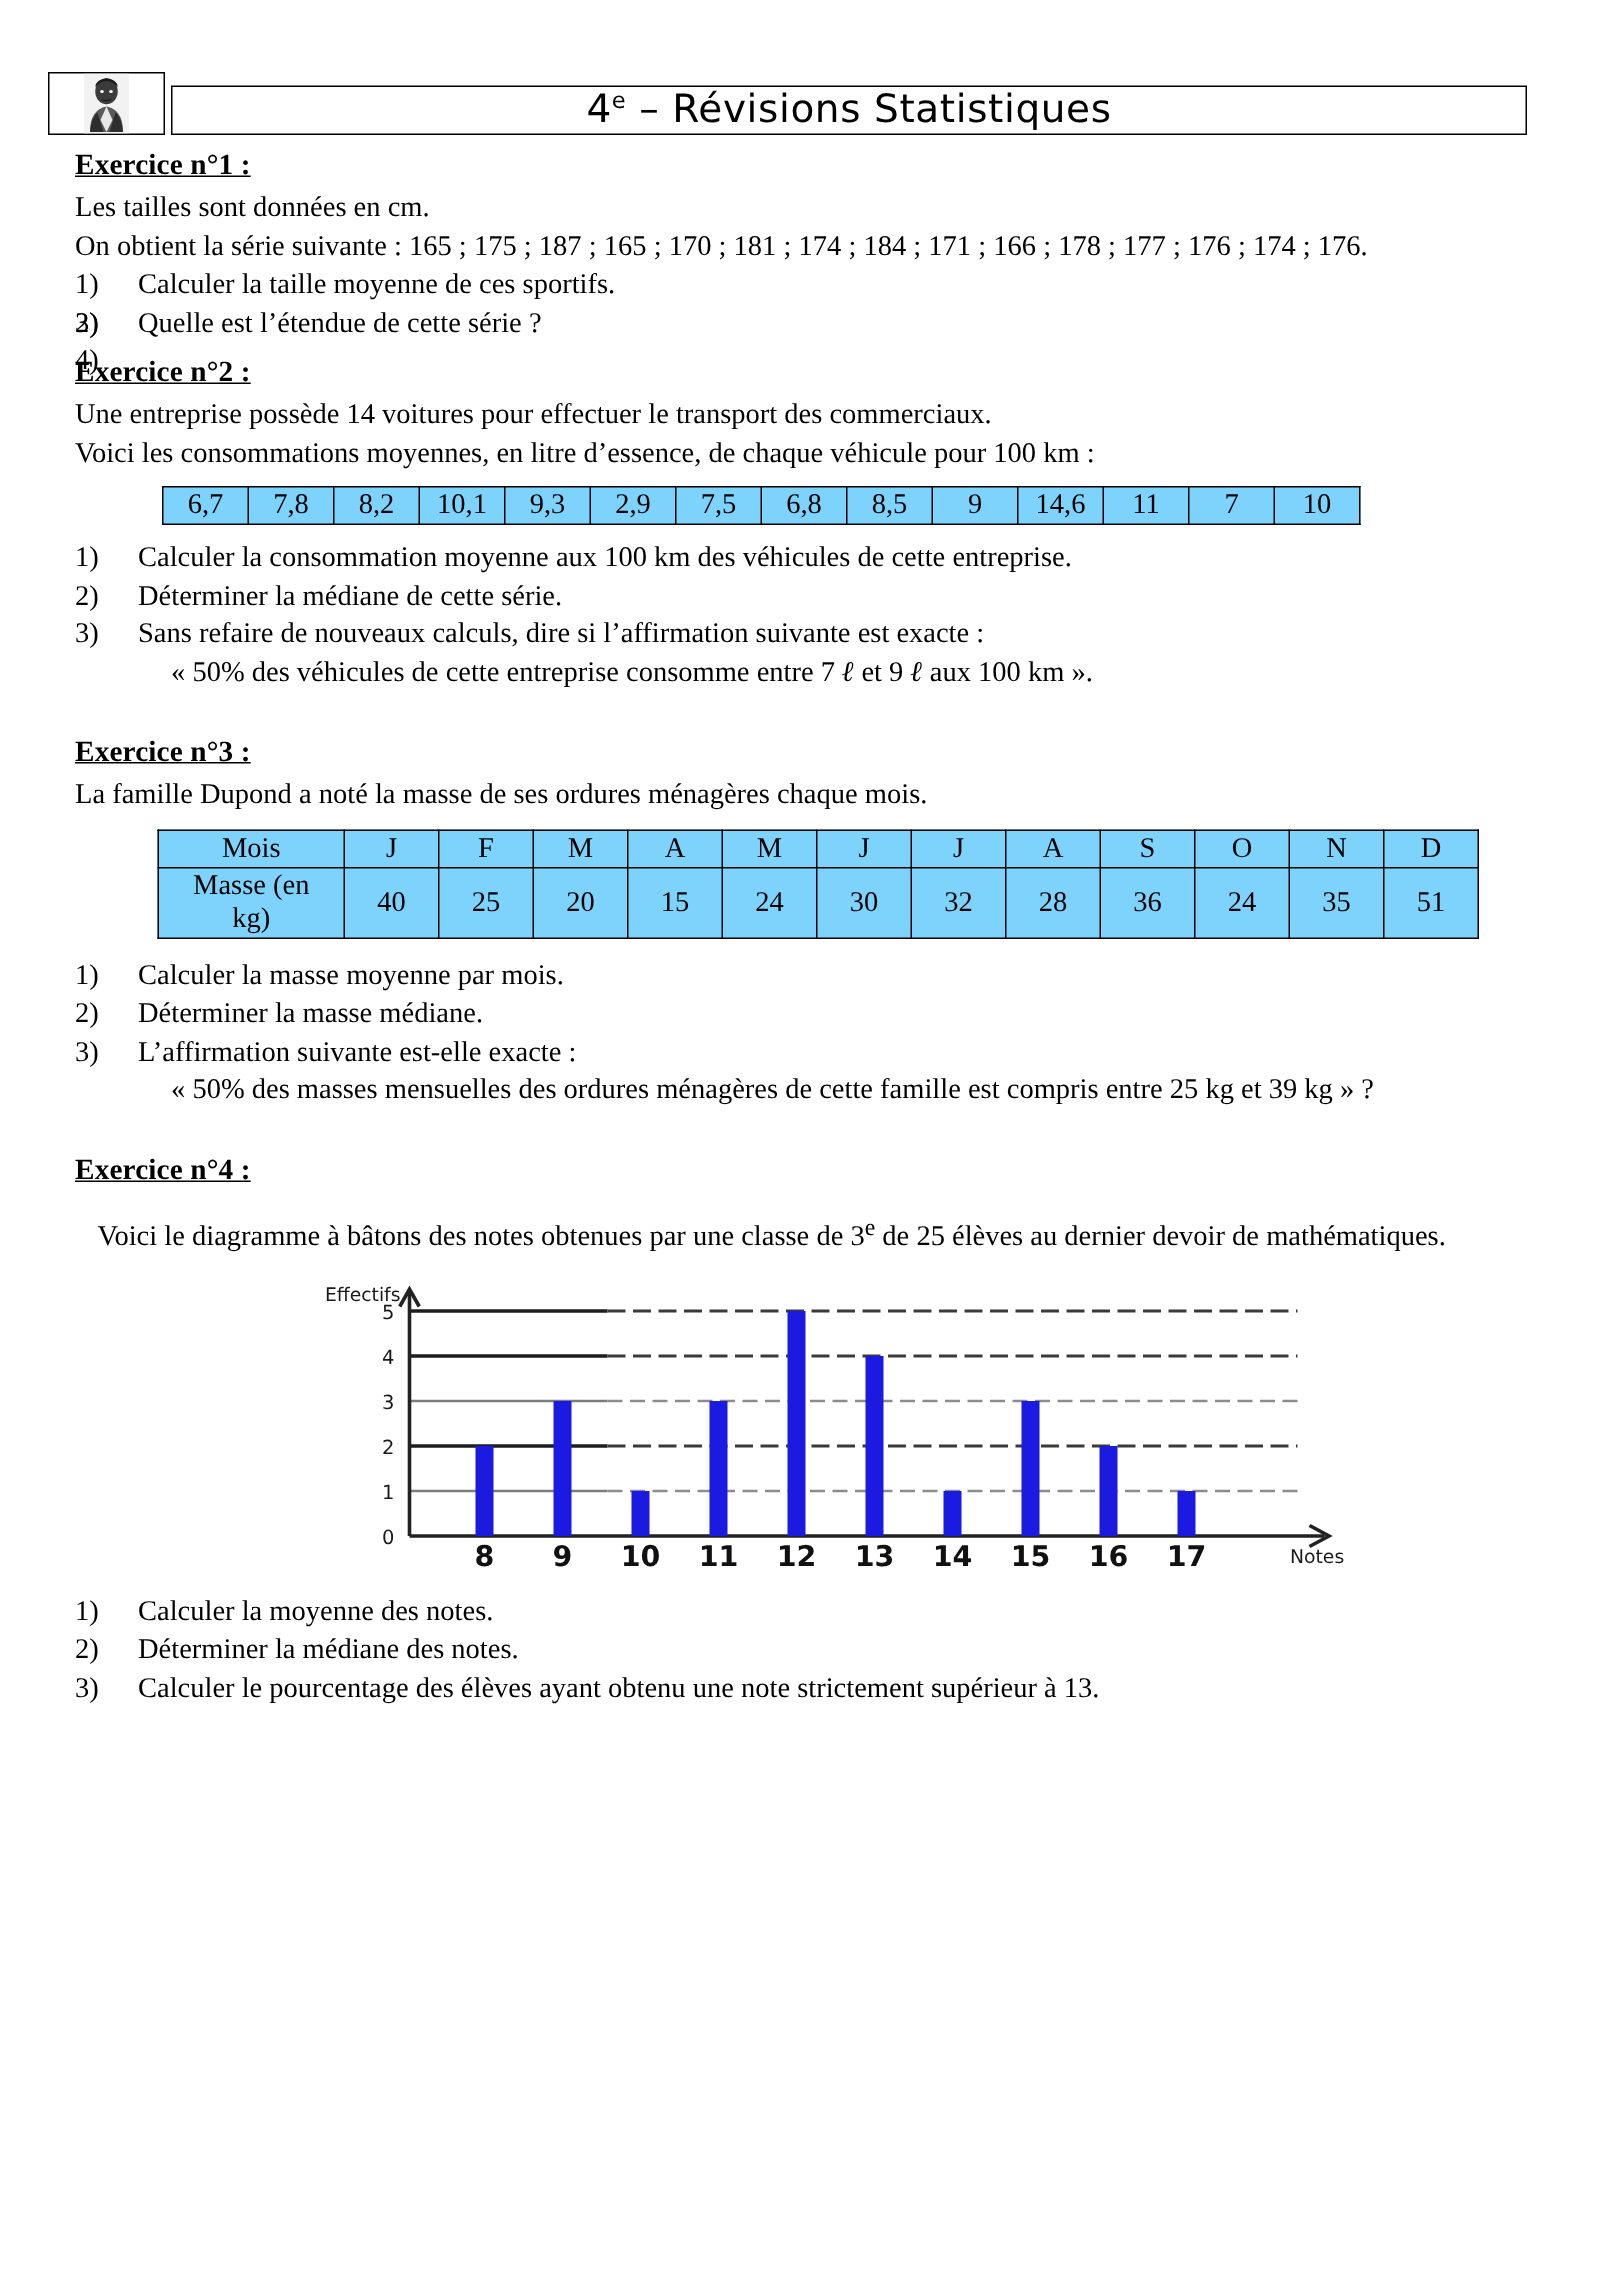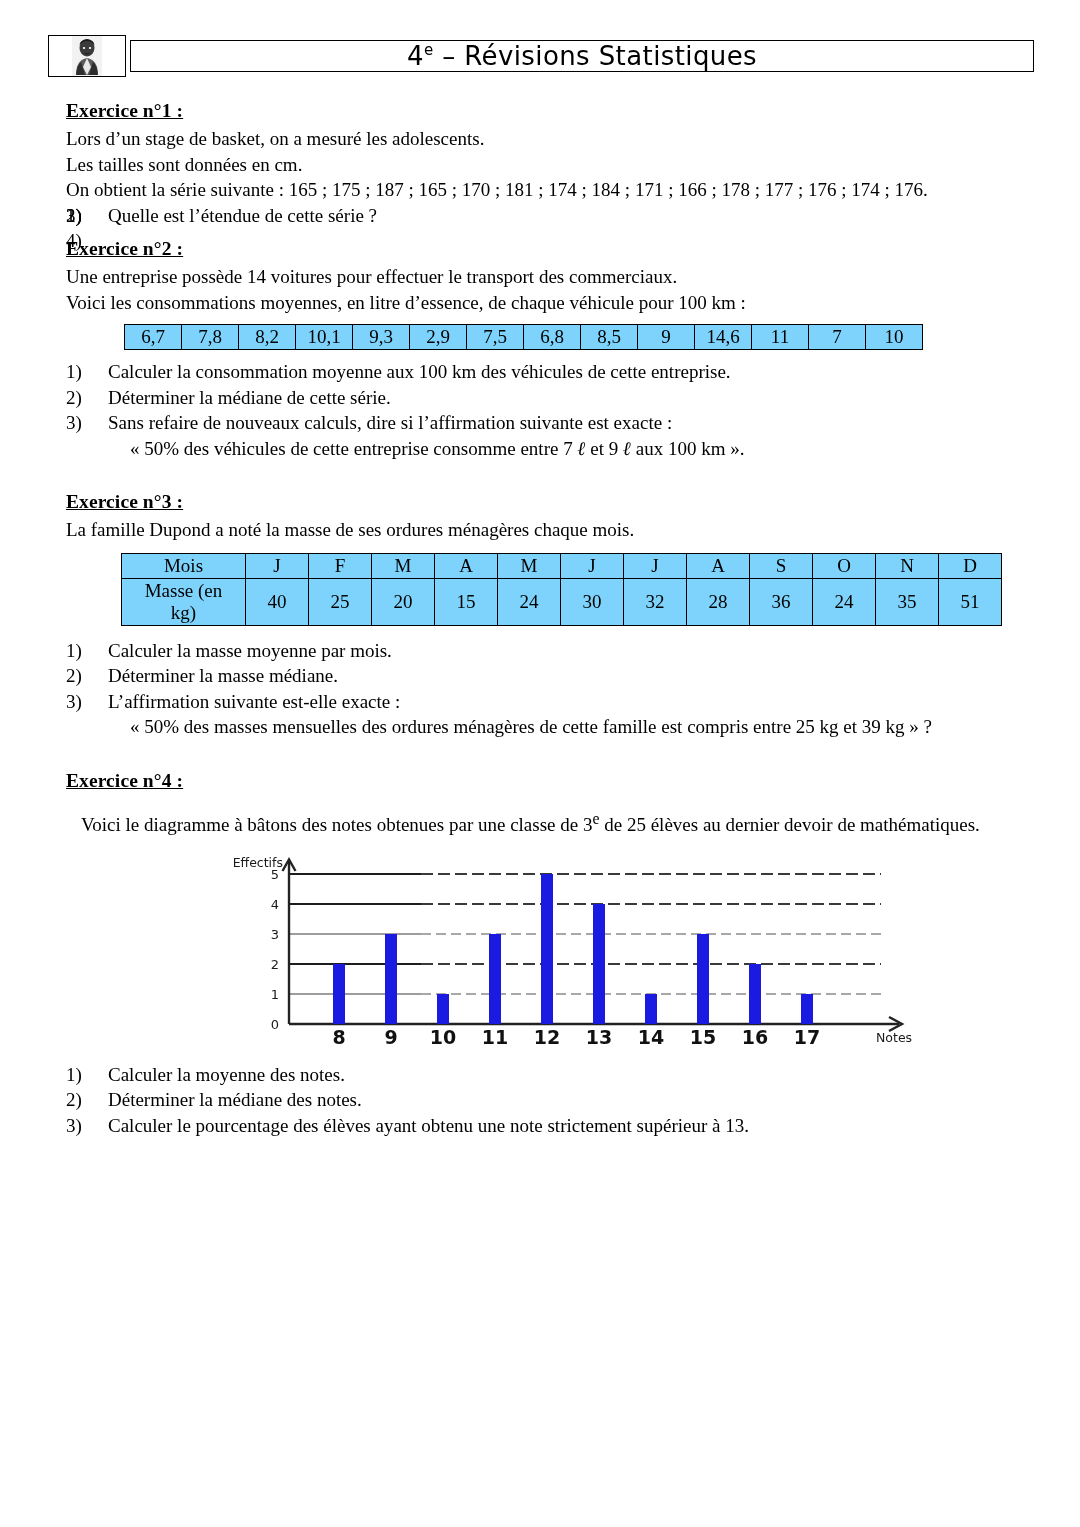--- a/index.html
+++ b/index.html
@@ -20,26 +20,26 @@
     width: 1080px;
     height: 1527px;
     position: relative;
     padding: 0;
     box-sizing: border-box;
   }
 
   
   .header {
     position: absolute;
-    left: 48px;
+    left: 32px;
     top: 22px;
     width: 986px;
     height: 68px;
     display: flex;
-    align-items: center;
+    align-items: flex-end;
   }
   .header-logo-cell {
     width: 78px;
     border: 1.6px solid #000;
     box-sizing: border-box;
     display: flex;
     align-items: center;
     justify-content: center;
     background: #fff;
   }
@@ -66,21 +66,21 @@
     white-space: nowrap;
   }
   .header-title sup {
     font-size: 15px;
     vertical-align: super;
   }
 
   
   .content {
     position: absolute;
-    left: 66px;
+    left: 50px;
     top: 100px;
     width: 990px;
   }
   .ex-title {
     font-weight: bold;
     font-size: 19.5px;
     text-decoration: underline;
     margin: 0 0 4px 0;
     letter-spacing: 0.1px;
   }
@@ -216,26 +216,26 @@
       <div class="header-title">
         <span>4</span><sup>e</sup><span> – Révisions Statistiques</span>
       </div>
     </div>
   </div>
 
   <div class="content">
 
     <div>
       <div class="ex-title">Exercice n°1 :</div>
-      <p class="line">Lors d’un stage de basket, on a mesuré les adolescents.</p>
       <p class="line">Les tailles sont données en cm.</p>
       <p class="line">On obtient la série suivante : 165 ; 175 ; 187 ; 165 ; 170 ; 181 ; 174 ; 184 ; 171 ; 166 ; 178 ; 177 ; 176 ; 174 ; 176.</p>
       <ul class="qlist">
         <li class="qitem">
           <span class="qnum">1)</span>
+          <span>Calculer la taille moyenne de ces sportifs.</span>
         </li>
         <li class="qitem">
           <span class="qnum">2)</span>
         </li>
         <li class="qitem">
           <span class="qnum">3)</span>
           <span>Quelle est l’étendue de cette série ?</span>
         </li>
         <li class="qitem">
           <span class="qnum">4)</span>

